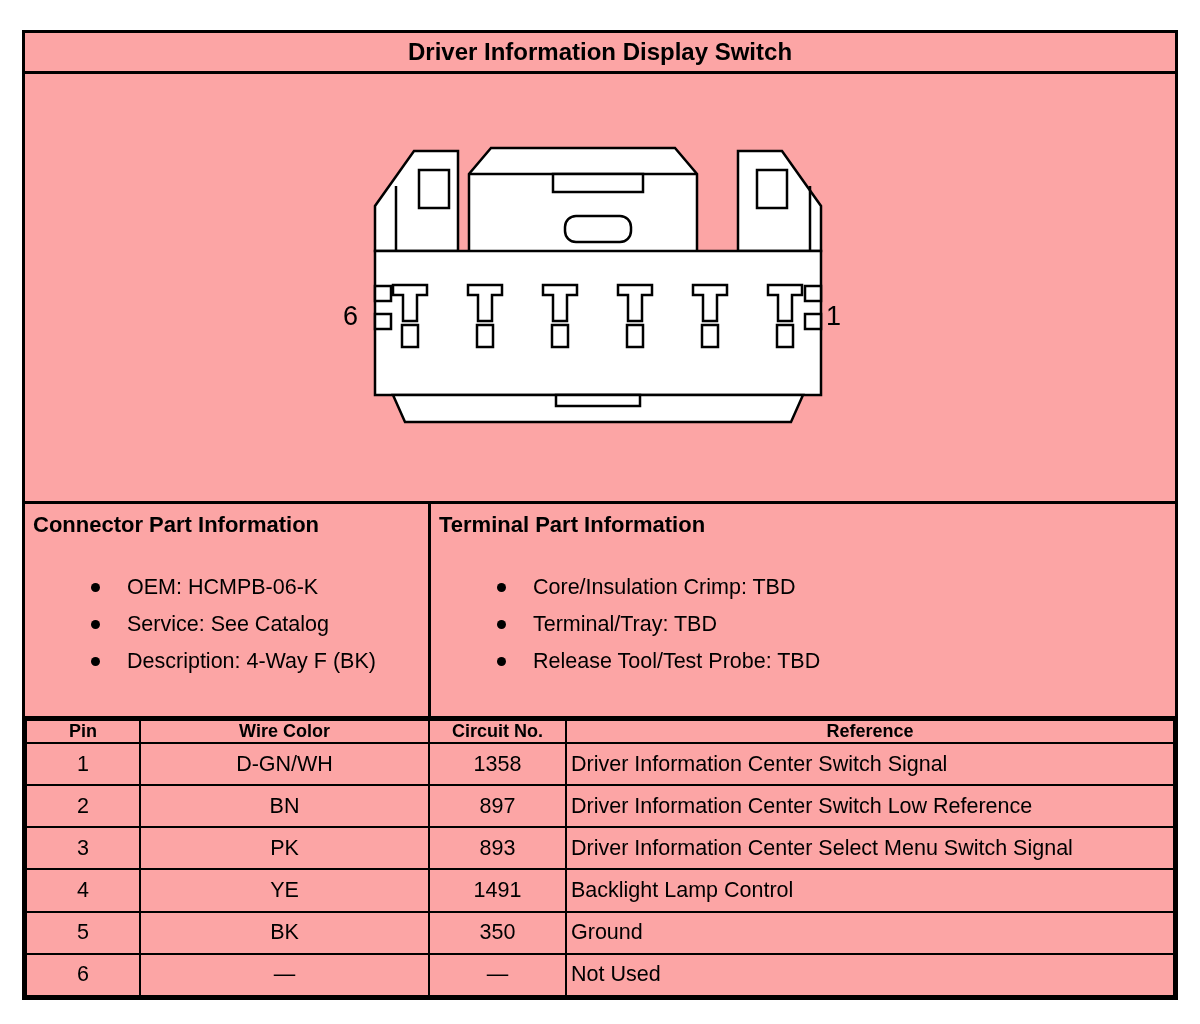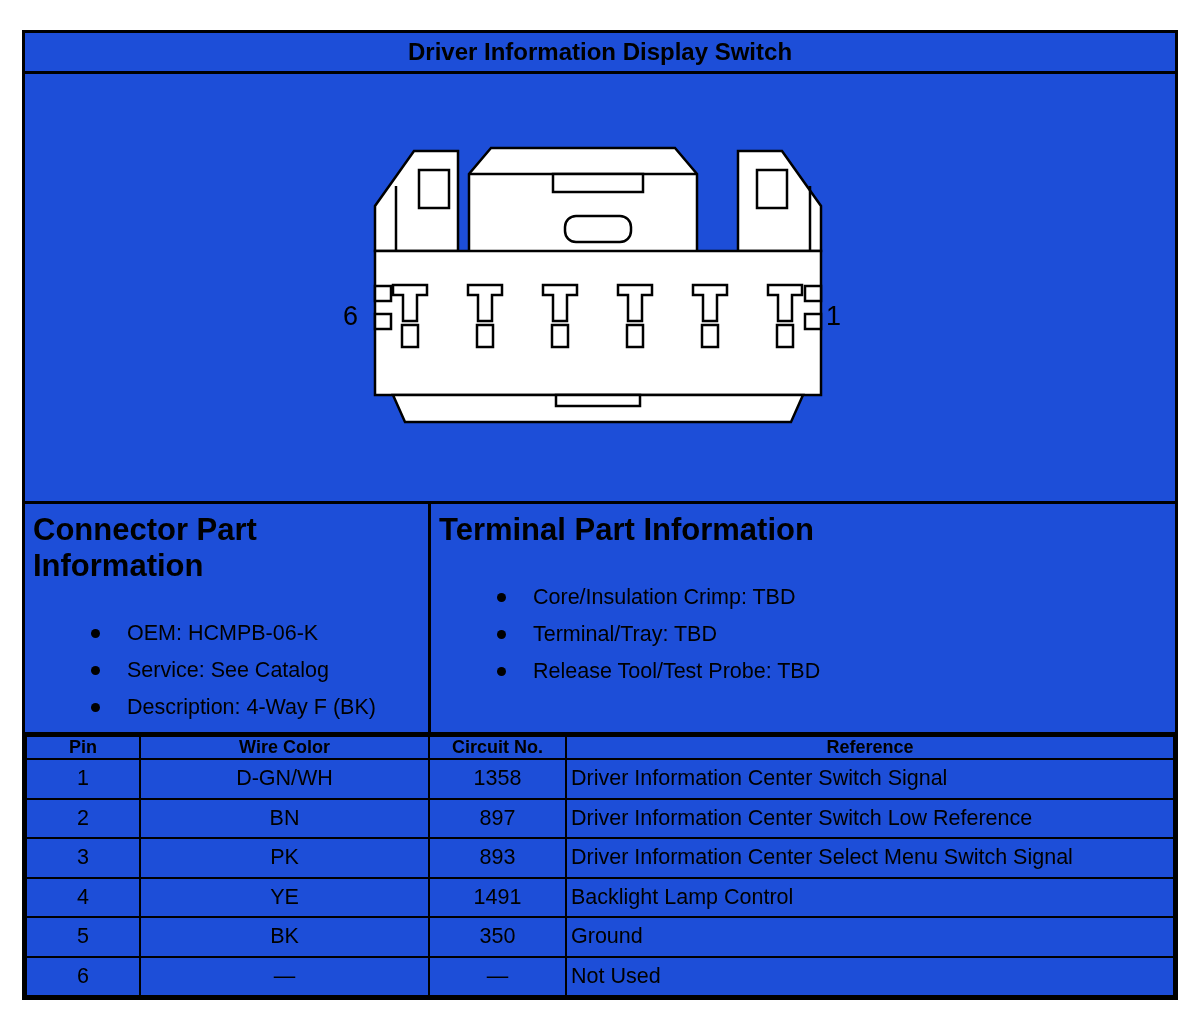--- a/index.html
+++ b/index.html
@@ -3,21 +3,21 @@
 <meta charset="utf-8">
 <style>
   html,body { margin:0; padding:0; background:#fff; }
   body {
     width:1200px; height:1024px; position:relative;
     font-family:"Liberation Sans", sans-serif; color:#000;
   }
   .page {
     position:absolute; left:22px; top:30px; width:1156px; height:970px;
     border:3px solid #000; box-sizing:border-box;
-    display:flex; flex-direction:column; background:#1d4ed8;
+    display:flex; flex-direction:column; background:#fca5a5;
   }
   .title-bar {
     flex:0 0 41px; border-bottom:3px solid #000; box-sizing:border-box;
     display:flex; align-items:center; justify-content:center;
     font-weight:bold; font-size:24px;
   }
   .figure {
     flex:0 0 430px; border-bottom:3px solid #000; box-sizing:border-box;
     position:relative; overflow:hidden;
   }
@@ -28,21 +28,21 @@
   .pin-label.left  { left:318px; top:229px; }
   .pin-label.right { left:801px; top:229px; }
 
   .info-row {
     flex:0 0 215px; border-bottom:3px solid #000; box-sizing:border-box;
     display:flex;
   }
   .info-panel { box-sizing:border-box; padding:8px 8px 0 8px; }
   .info-left  { flex:0 0 406px; border-right:3px solid #000; }
   .info-right { flex:1; }
-  .info-title { font-weight:bold; font-size:31px; }
+  .info-title { font-weight:bold; font-size:22px; }
   .bullets { margin-top:37px;text-align:right; }
   .bullet-row {
     display:flex; align-items:center; margin-bottom:12px;
     font-size:21.5px;
   }
   .bullet-dot {
     width:9px; height:9px; border-radius:50%; background:#000;
     margin-left:58px; margin-right:27px; flex:0 0 auto;
   }
 

